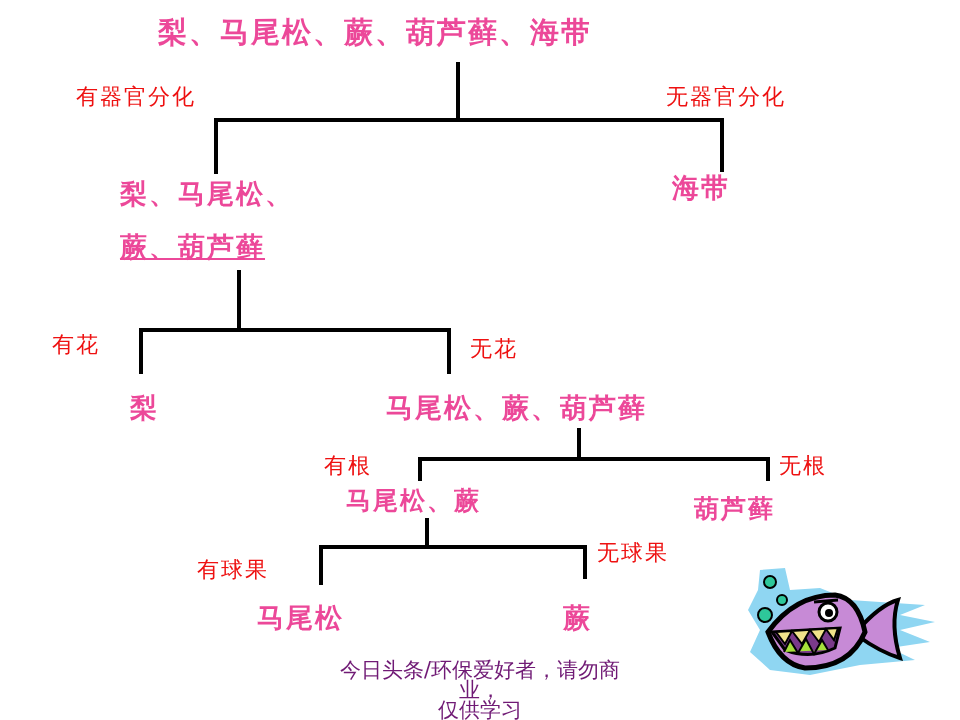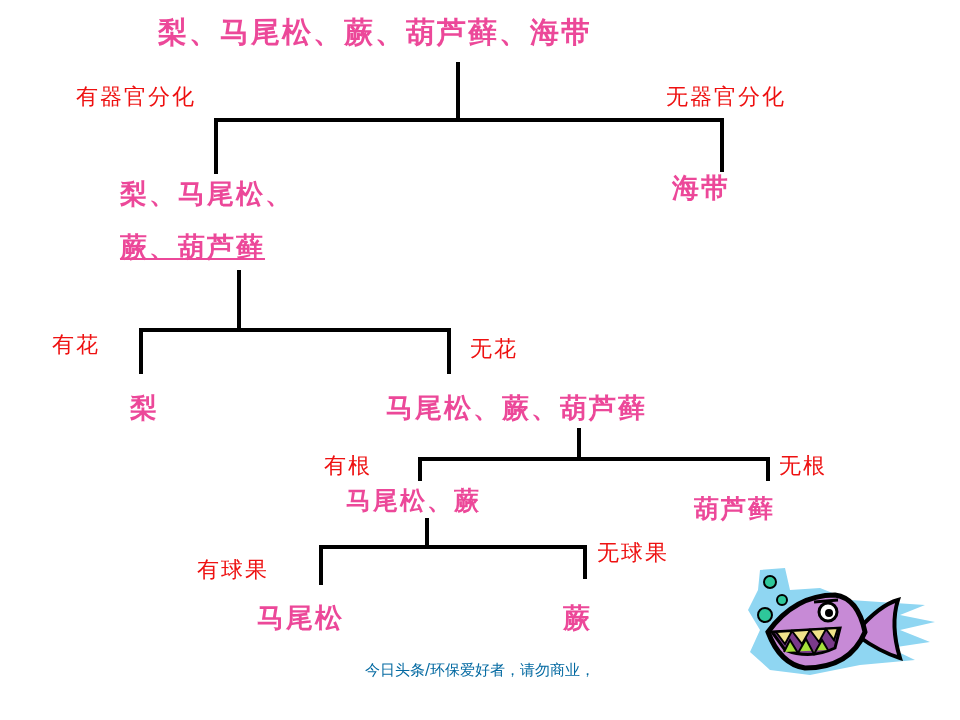--- a/index.html
+++ b/index.html
@@ -11,21 +11,21 @@
       position: absolute; color: #ec4899; font-weight: bold; font-size: 27px;
       letter-spacing: 2px; white-space: nowrap; line-height: 1;
     }
     .lbl {
       position: absolute; color: #ee1111; font-weight: normal; font-size: 22px;
       letter-spacing: 2px; white-space: nowrap; line-height: 1;
     }
     .ln { position: absolute; background: #000; }
     .footer {
       position: absolute; left: 320px; top: 660px; width: 320px; text-align: center;
-      font-size: 15px; color: #0369a1; line-height: 20px;
+      font-size: 21px; color: #701a75; line-height: 20px;
     }
     .fish { position: absolute; left: 740px; top: 560px; }
   </style>
 </head>
 <body>
 
 <div class="node" style="left:158px; top:18px; font-size:29px;">梨、马尾松、蕨、葫芦藓、海带</div>
 
 <div class="ln" style="left:456px; top:62px; width:4px; height:58px;"></div>
 <div class="ln" style="left:214px; top:118px; width:510px; height:4px;"></div>
@@ -67,20 +67,21 @@
 <div class="ln" style="left:583px; top:545px; width:4px; height:34px;"></div>
 
 <div class="lbl" style="left:197px; top:559px;">有球果</div>
 <div class="lbl" style="left:597px; top:542px;">无球果</div>
 
 <div class="node" style="left:257px; top:604px;">马尾松</div>
 <div class="node" style="left:563px; top:604px;">蕨</div>
 
 <div class="footer">
   <div>今日头条/环保爱好者，请勿商业，</div>
+  <div>仅供学习</div>
 </div>
 
 <svg class="fish" width="200" height="130" viewBox="0 0 200 130">
 
   <path d="M20 10 L45 8 L50 30 L80 28 L110 40 L185 45 L160 55 L195 62 L160 70 L190 82 L150 88 L175 100 L120 105 L70 115 L30 110 L10 92 L20 70 L8 50 L18 30 Z" fill="#8fd6f2"></path>
 
   <circle cx="30" cy="22" r="6" fill="#2ec79a" stroke="#000" stroke-width="2"></circle>
   <circle cx="42" cy="40" r="5" fill="#2ec79a" stroke="#000" stroke-width="2"></circle>
   <circle cx="25" cy="55" r="7" fill="#2ec79a" stroke="#000" stroke-width="2"></circle>
 

